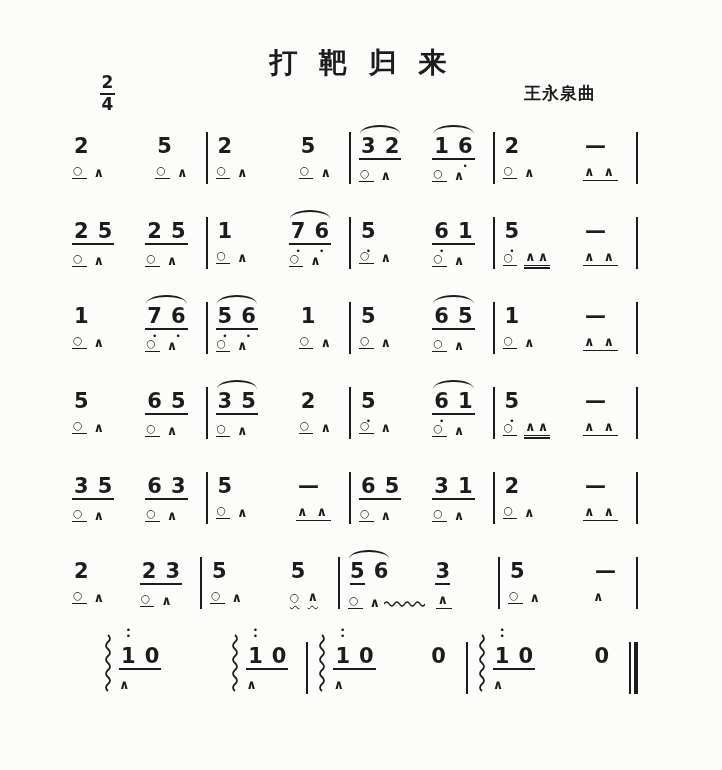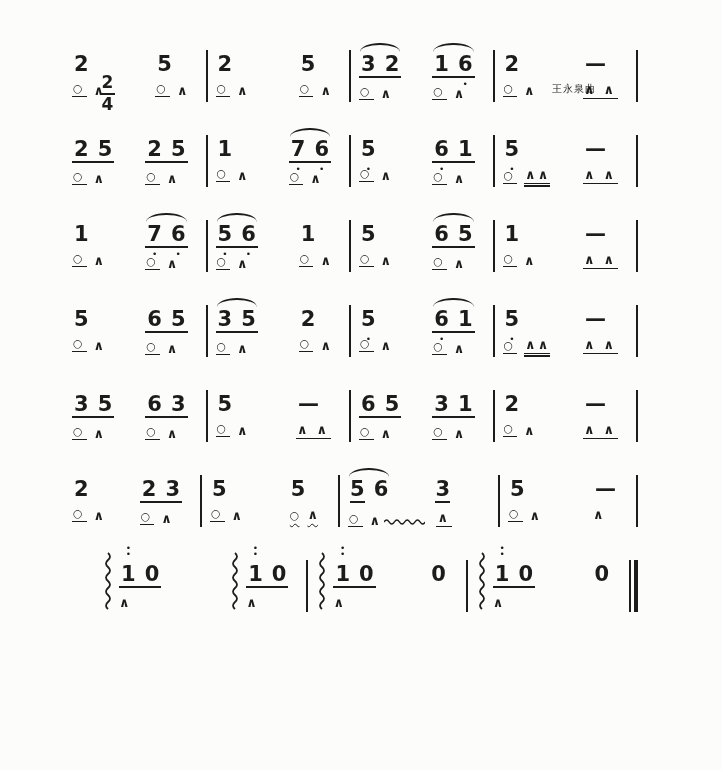--- a/index.html
+++ b/index.html
@@ -9,21 +9,21 @@
     width:722px; height:770px; background:var(--paper); color:var(--ink);
     font-family:"DejaVu Sans", sans-serif; position:relative; overflow:hidden;
     margin:0 auto;
   }
   
   .title{
     text-align:center; font-size:28px; font-weight:700; letter-spacing:6px;
     padding-top:44px;
   }
   .composer{
-    position:absolute; top:82px; right:126px; font-size:10px; font-weight:400;
+    position:absolute; top:82px; right:126px; font-size:17px; font-weight:700;
     letter-spacing:1px;
   }
   .timesig{
     position:absolute; top:74px; left:100px; display:inline-flex;
     flex-direction:column; align-items:center; font-size:17px; font-weight:700;
     line-height:1.05;
   }
   .tsline{width:15px; height:2px; background:var(--ink); margin:1px 0;}
   
   .lines{margin:40px 84px 0 64px;}
@@ -90,20 +90,21 @@
   }
   .wavtok{flex:1; display:flex; align-items:flex-end; margin:0 4px;}
   .wavtok svg{display:block; width:100%; height:8px; margin-bottom:2px;}
   .sq{display:inline-flex; margin:-12px 7px 0 0;}
   .sq svg{display:block;}
 </style>
 </head>
 <body>
 
 <div class="page">
+  <div class="title">打 靶 归 来</div>
   <div class="composer">王永泉曲</div>
   <div class="timesig">
     <span>2</span>
     <span class="tsline"></span>
     <span>4</span>
   </div>
   <div class="lines" id="music-lines">
       <div class="mline">
         <div class="measure">
           <div class="beat">

